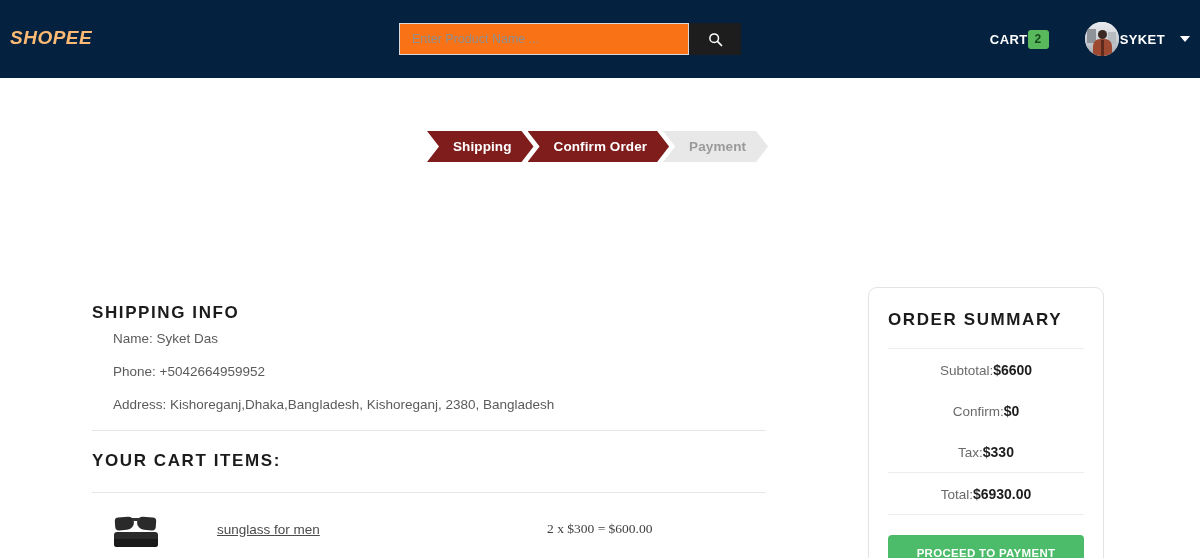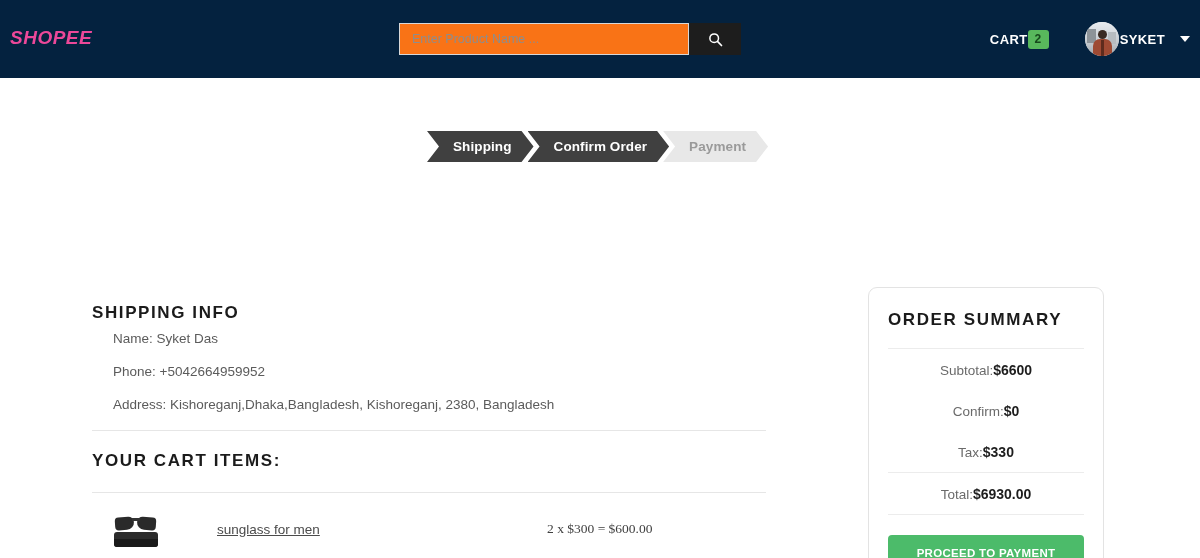--- a/index.html
+++ b/index.html
@@ -12,21 +12,21 @@
 
   
   .header {
     width: 1200px; height: 78px;
     background: #04223f;
     position: relative;
     display: flex; align-items: center;
   }
   .logo {
     position: absolute; left: 10px; top: 27px;
-    color: #ec4899;
+    color: #fdba74;
     font-family: "Liberation Sans", sans-serif;
     font-weight: bold; font-style: italic;
     font-size: 19px; letter-spacing: 0.5px;
   }
   .search-wrap {
     position: absolute; left: 399px; top: 23px;
     display: flex; align-items: stretch;
   }
   .search-input {
     width: 290px; height: 32px;
@@ -111,21 +111,21 @@
     height: 31px;
     display: flex; align-items: center; justify-content: center;
     padding: 0 22px 0 26px;
     font-family: "Liberation Sans", sans-serif;
     font-weight: bold; font-size: 13.5px;
     letter-spacing: 0.1px;
     cursor: pointer;
     clip-path: polygon(0 0, calc(100% - 12px) 0, 100% 50%, calc(100% - 12px) 100%, 0 100%, 12px 50%);
     margin-right: -6px;
   }
-  .step.active { background: #404040; color: #ffffff; }
+  .step.active { background: #7f1d1d; color: #ffffff; }
   .step.inactive { background: #e8e8e8; color: #9a9a9a; }
 
   
   .main { position: relative; }
 
   .col-left {
     position: absolute; left: 92px; top: 225px;
     width: 674px;
   }
   .sec-title {

